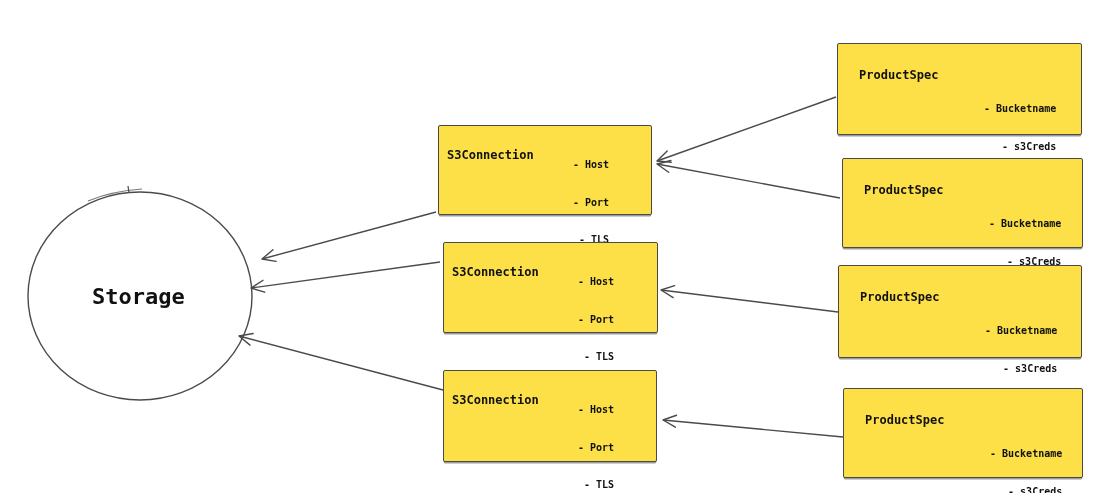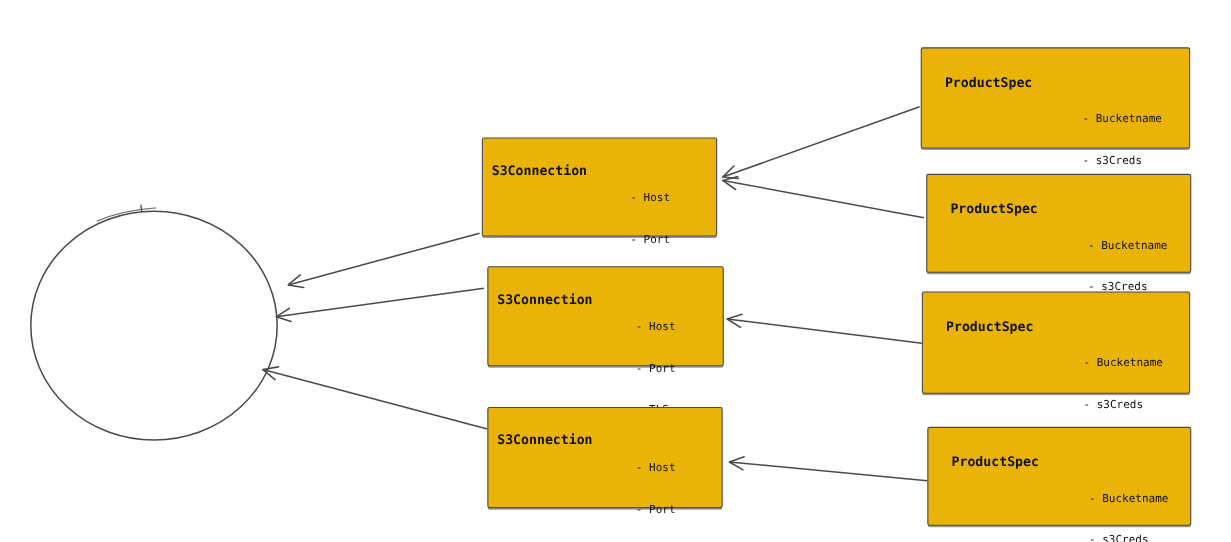--- a/index.html
+++ b/index.html
@@ -29,41 +29,42 @@
     font-size: 22px;
     font-weight: bold;
     letter-spacing: 0px;
     color: #111111;
     white-space: nowrap;
   }
   .box {
     position: absolute;
     border: 1.5px solid #4a4a4a;
     border-radius: 2px;
-    background: #eab308;
+    background: #fde047;
     box-shadow: 0 2px 0 -0.6px #9b9b9b;
     box-sizing: border-box;
+    text-align: right;
   }
   .box-title {
     position: absolute;
     font-size: 12px;
     font-weight: bold;
     color: #111111;
     white-space: nowrap;
   }
   .attr-list {
     position: absolute;
     font-size: 10px;
-    font-weight: normal;
+    font-weight: bold;
     line-height: 12.5px;
     color: #111111;
     white-space: pre;
   }
   .s3c .box-title { left: 8px; top: 22px; }
-  .s3c .attr-list { left: 134px; top: 24px; }
+  .s3c .attr-list { left: 134px; top: 8px; }
   .ps  .box-title { left: 21px; top: 24px; }
   .ps  .attr-list { left: 146px; top: 34px; }
 </style>
 </head>
 <body>
 
 <div class="canvas">
 
   <svg class="overlay" width="1119" height="493" viewBox="0 0 1119 493" xmlns="http://www.w3.org/2000/svg">
     <defs>
@@ -79,20 +80,21 @@
     <line x1="836" y1="97" x2="657" y2="161" stroke="#4a4a4a" stroke-width="1.4" marker-end="url(#vhead)"></line>
     <line x1="840" y1="198" x2="657" y2="164" stroke="#4a4a4a" stroke-width="1.4" marker-end="url(#vhead)"></line>
     <line x1="838" y1="312" x2="661" y2="290" stroke="#4a4a4a" stroke-width="1.4" marker-end="url(#vhead)"></line>
     <line x1="843" y1="437" x2="663" y2="420" stroke="#4a4a4a" stroke-width="1.4" marker-end="url(#vhead)"></line>
 
     <line x1="436" y1="212" x2="262" y2="259" stroke="#4a4a4a" stroke-width="1.4" marker-end="url(#vhead)"></line>
     <line x1="440" y1="262" x2="251" y2="288" stroke="#4a4a4a" stroke-width="1.4" marker-end="url(#vhead)"></line>
     <line x1="443" y1="390" x2="239" y2="336" stroke="#4a4a4a" stroke-width="1.4" marker-end="url(#vhead)"></line>
   </svg>
 
+  <div class="node-label" style="left:92px; top:284px;">Storage</div>
 
   <div class="box s3c" style="left:438px; top:125px; width:214px; height:90px;">
     <div class="box-title">S3Connection</div>
     <div class="attr-list">
       <div>- Host</div>
       <div>- Port</div>
       <div>- TLS</div>
     </div>
   </div>
 

